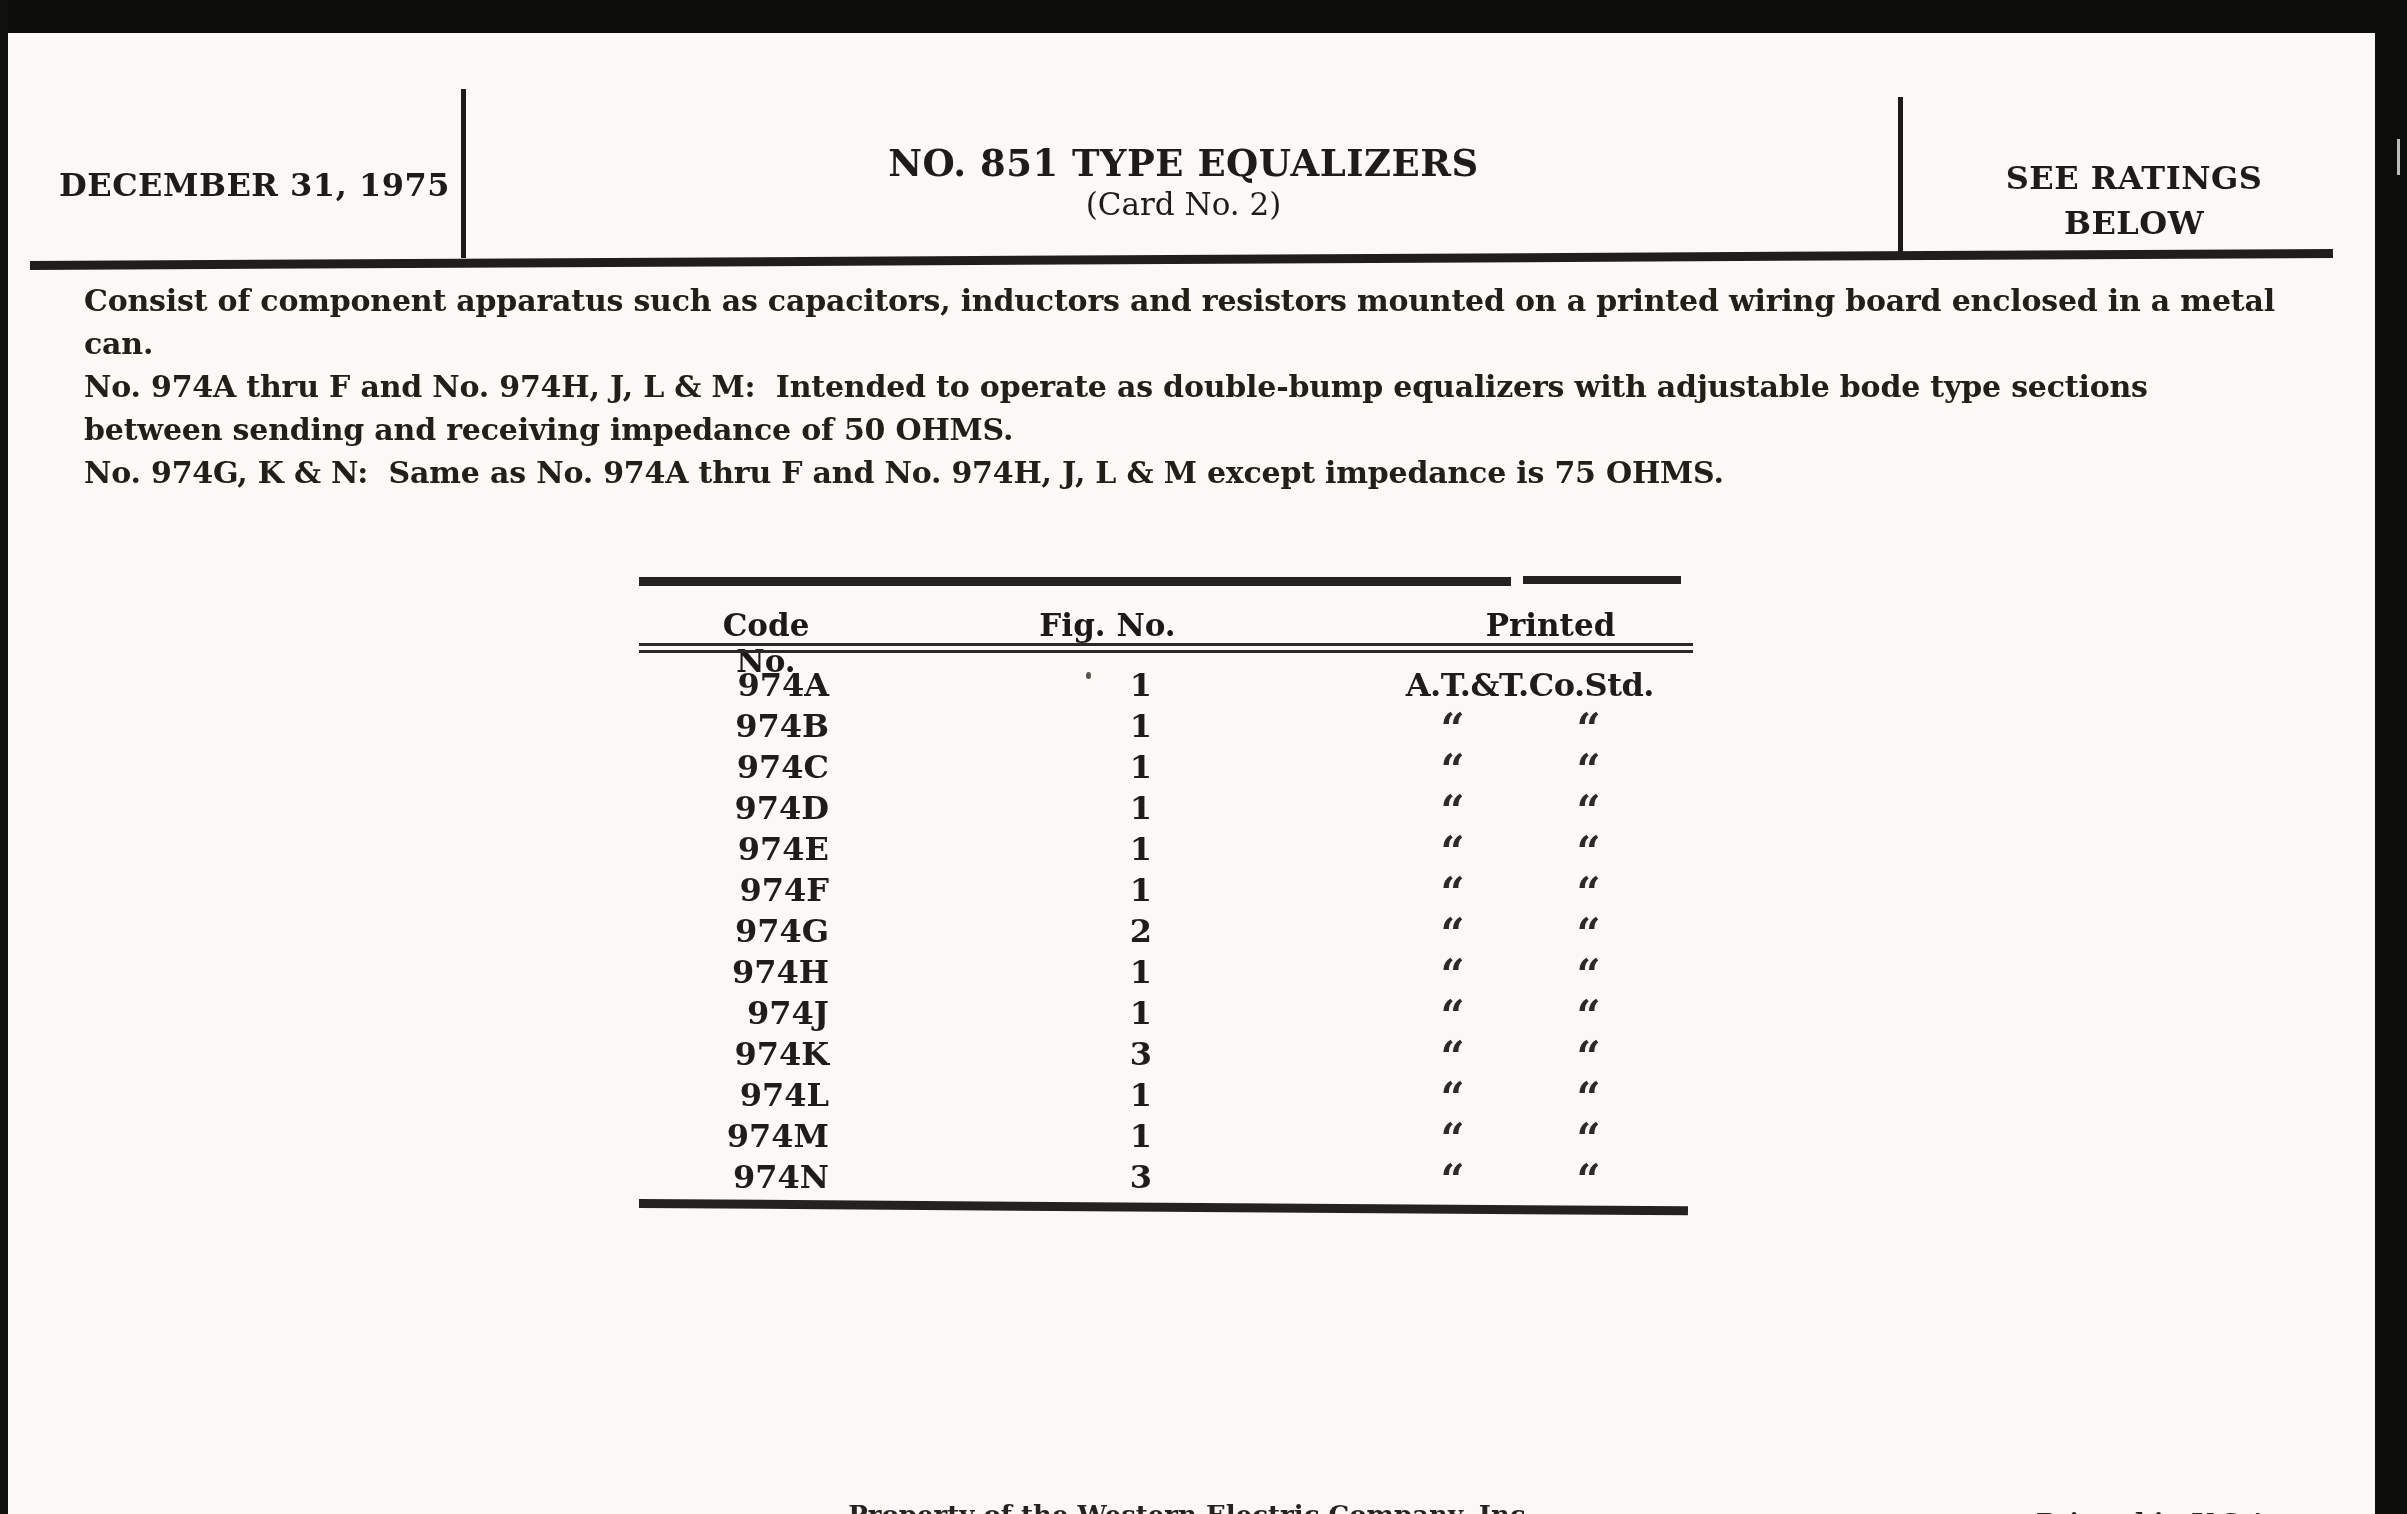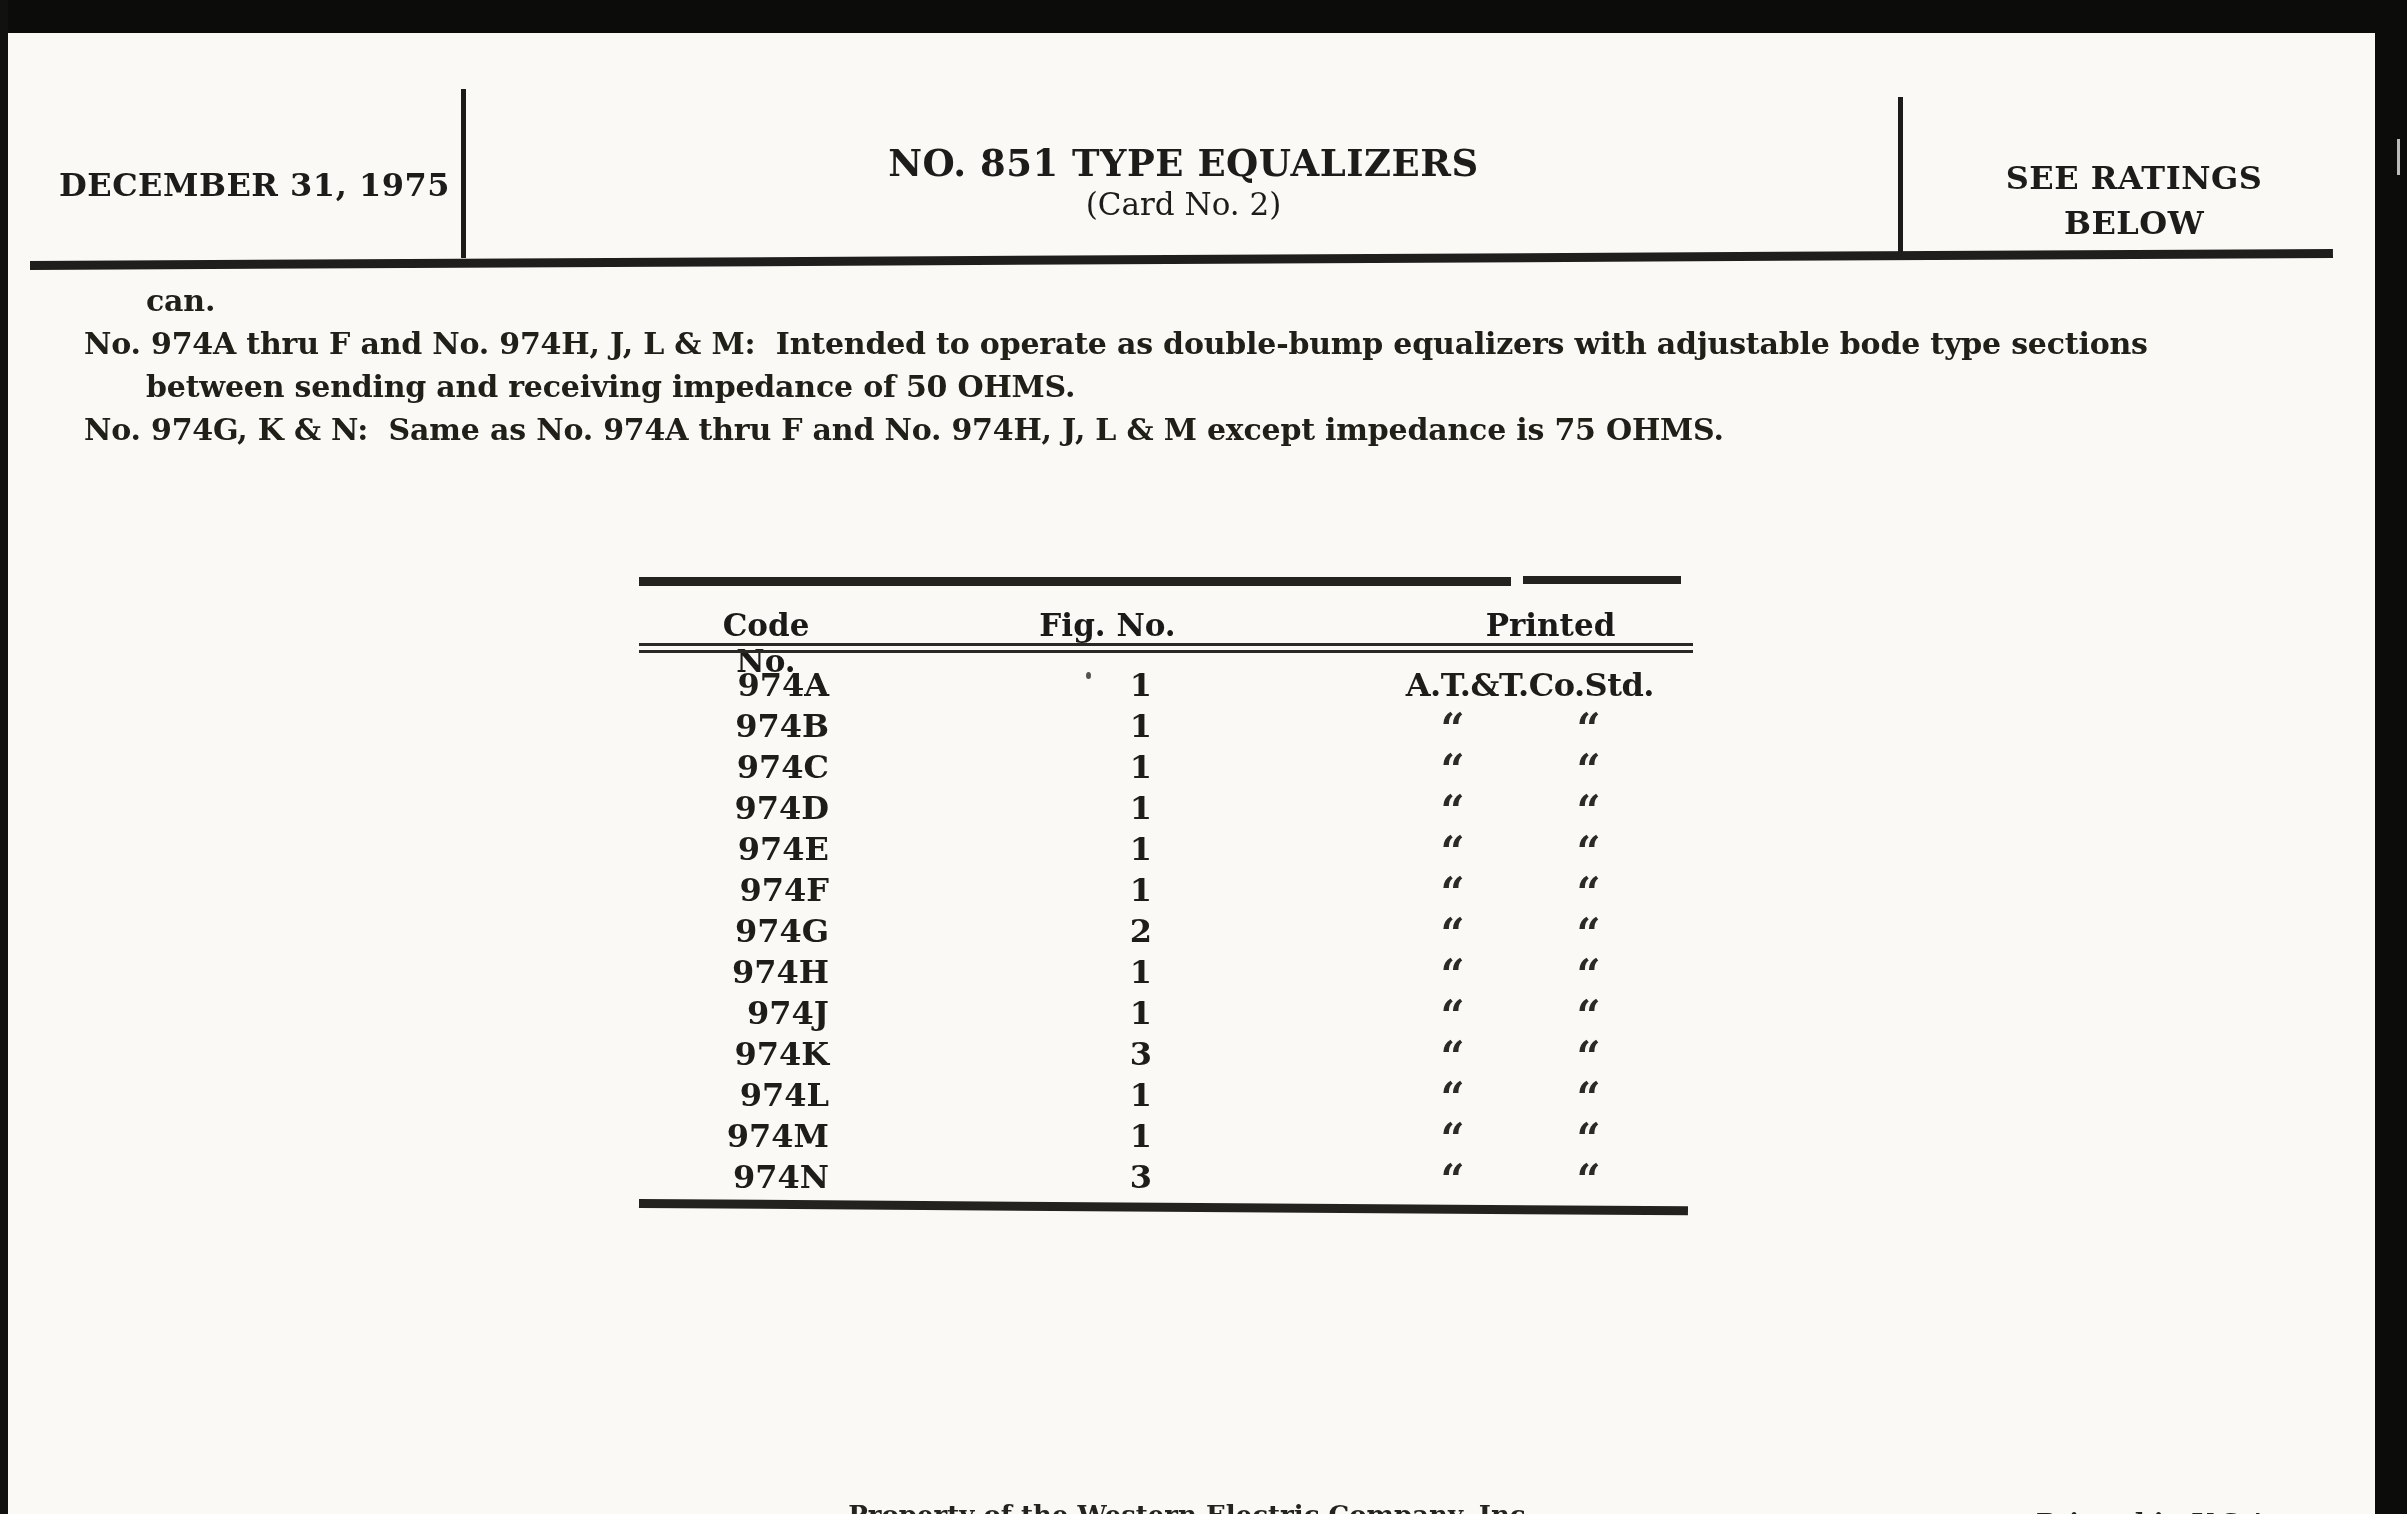--- a/index.html
+++ b/index.html
@@ -25,21 +25,21 @@
   .subtitle { font-weight:normal; font-size:31px; line-height:40px; }
   .ratings { position:absolute; left:1928px; top:123px; width:396px; text-align:center;
              font-weight:bold; font-size:32px; line-height:45px; letter-spacing:0.5px; }
   .header-rule { position:absolute; left:22px; top:228px; width:2303px; height:9px;
                  background:#1f1e1c; transform:rotate(-0.3deg); transform-origin:left center; }
 
   
   .body-text { position:absolute; left:76px; top:246px; width:2267px; }
   .bline { height:43px; line-height:43px; white-space:nowrap;
            font-weight:bold; font-size:30px; letter-spacing:-0.2px; color:#202019; }
-  .bline.ind { margin-left:62px; }
+  .bline.ind { }
 
   
   .eq-table { position:absolute; left:631px; top:540px; width:1054px; height:653px; }
   .rule { position:absolute; background:#23221f; }
   .rule-top-a { left:0;   top:4px; width:872px;  height:9px; }
   .rule-top-b { left:884px; top:3px; width:158px; height:8px; }
   .thead { position:absolute; top:34px; left:15px; width:100%; height:38px;
            font-weight:bold; font-size:31px; color:#1b1a18; }
   .th { position:absolute; text-align:center; }
   .th-code   { left:40px;  width:144px; }
@@ -83,20 +83,21 @@
       <div class="subtitle">(Card No. 2)</div>
     </div>
     <div class="vline2"></div>
     <div class="ratings">
       <div>SEE RATINGS</div>
       <div>BELOW</div>
     </div>
     <div class="header-rule"></div>
 
     <div class="body-text">
+      <div class="bline">Consist of component apparatus such as capacitors, inductors and resistors mounted on a printed wiring board enclosed in a metal</div>
       <div class="bline ind">can.</div>
       <div class="bline">No. 974A thru F and No. 974H, J, L &amp; M:&nbsp; Intended to operate as double-bump equalizers with adjustable bode type sections</div>
       <div class="bline ind">between sending and receiving impedance of 50 OHMS.</div>
       <div class="bline">No. 974G, K &amp; N:&nbsp; Same as No. 974A thru F and No. 974H, J, L &amp; M except impedance is 75 OHMS.</div>
     </div>
 
     <div class="eq-table">
       <div class="rule rule-top-a"></div>
       <div class="rule rule-top-b"></div>
 

